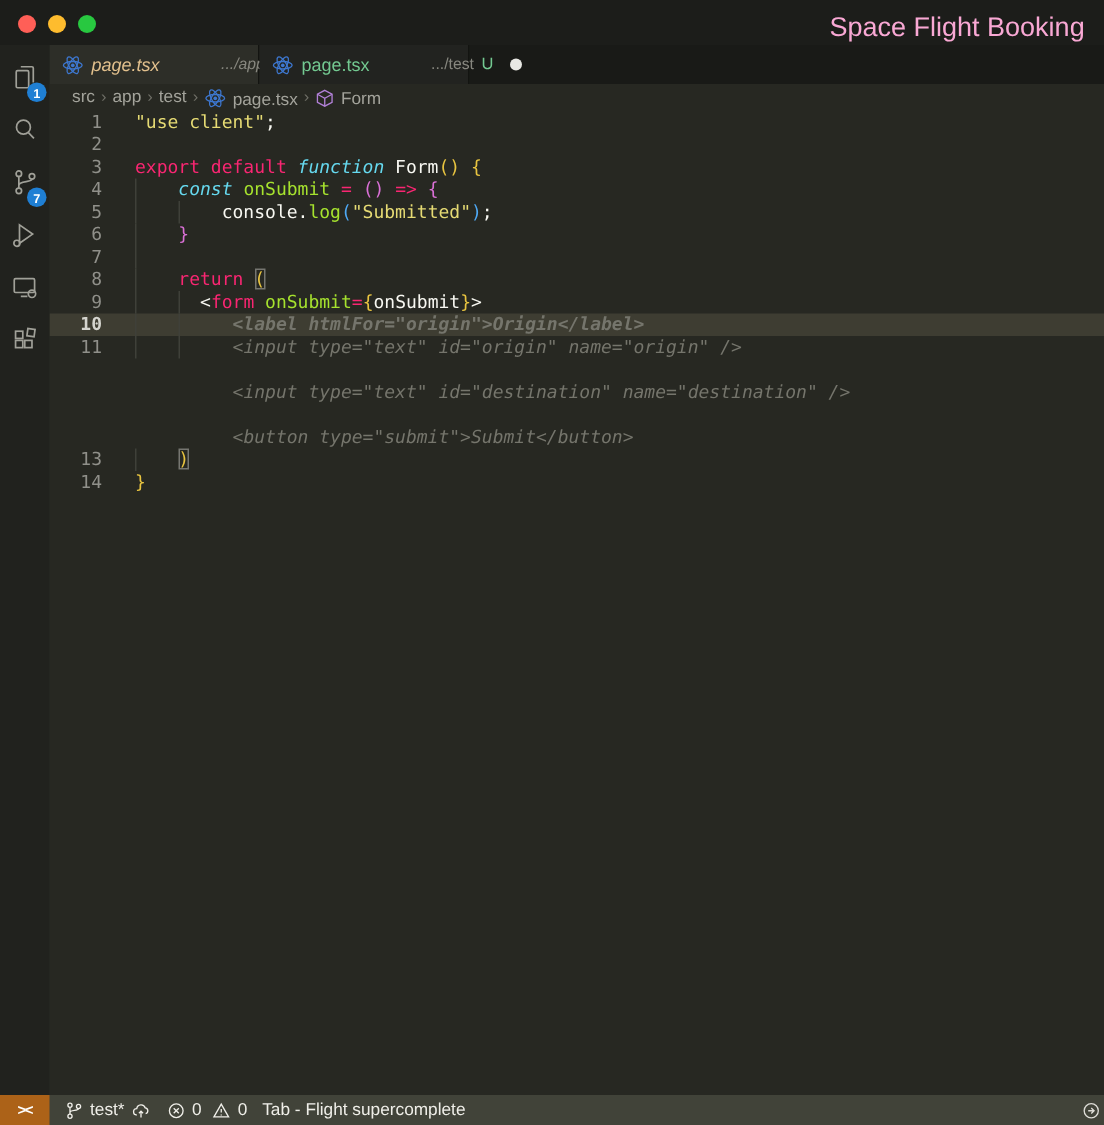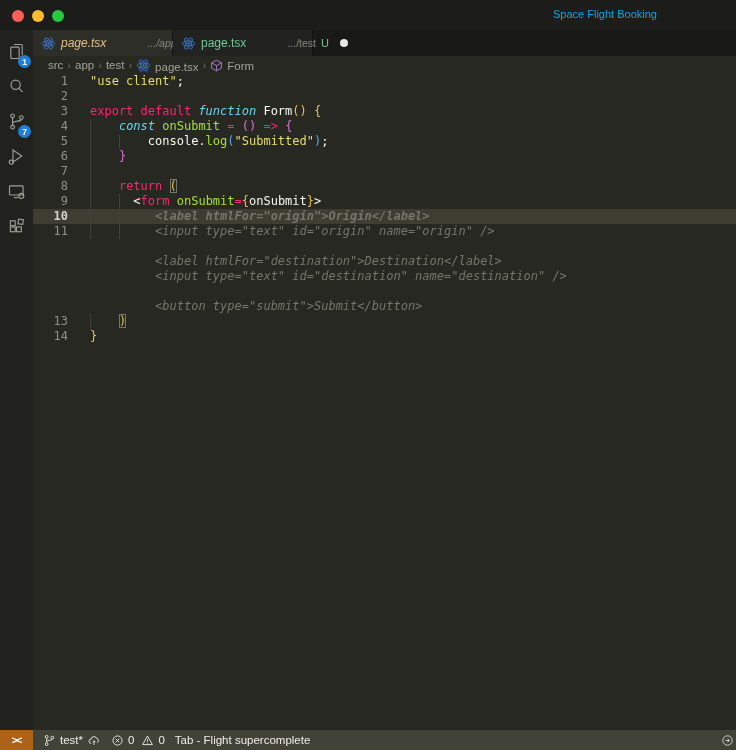--- a/index.html
+++ b/index.html
@@ -7,21 +7,21 @@
   body { font-family:"Liberation Sans", sans-serif; }
   .window { position:relative; width:736px; height:750px; background:#272822; }
 
   
   .titlebar { position:absolute; top:0; left:0; right:0; height:30px; background:#1c1d1a; }
   .lights { position:absolute; left:12px; top:10px; display:flex; gap:8px; }
   .light { width:12px; height:12px; border-radius:50%; }
   .light.red { background:#ff5f57; }
   .light.yellow { background:#febc2e; }
   .light.green { background:#28c840; }
-  .win-title { position:absolute; left:553px; top:8px; font-size:11px; color:#0ea5e9; white-space:nowrap; }
+  .win-title { position:absolute; left:553px; top:8px; font-size:18px; color:#f9a8d4; white-space:nowrap; }
 
   
   .main { position:absolute; top:30px; left:0; right:0; bottom:20px; display:flex; }
   .activitybar { width:33px; background:#21221e; display:flex; flex-direction:column; align-items:center; padding-top:6px; flex:none; }
   .act-item { position:relative; width:33px; height:35px; display:flex; align-items:center; justify-content:center; cursor:pointer; }
   .act-item svg { stroke:#a0a098; fill:none; stroke-width:1.3; }
   .badge { position:absolute; right:2px; bottom:3px; min-width:13px; height:13px; border-radius:7px; background:#1f7fd4; color:#fff; font-size:8.5px; font-weight:bold; display:flex; align-items:center; justify-content:center; padding:0 2px; }
 
   .editor-col { flex:1; display:flex; flex-direction:column; min-width:0; }
 
@@ -246,24 +246,20 @@
           <div class="row">
             <div class="num">11</div>
             <div class="code"><span class="guide" style="left: 0ch;"></span><span class="guide" style="left: 4ch;"></span><span>         </span><span class="tk-gh">&lt;input type="text" id="origin" name="origin" /&gt;</span></div>
           </div>
           <div class="row">
             <div class="num"></div>
             <div class="code"><span></span></div>
           </div>
           <div class="row">
             <div class="num"></div>
-            <div class="code"><span>         </span><span class="tk-gh">&lt;label htmlFor="destination"&gt;Destination&lt;/label&gt;</span></div>
-          </div>
-          <div class="row">
-            <div class="num"></div>
             <div class="code"><span>         </span><span class="tk-gh">&lt;input type="text" id="destination" name="destination" /&gt;</span></div>
           </div>
           <div class="row">
             <div class="num"></div>
             <div class="code"><span></span></div>
           </div>
           <div class="row">
             <div class="num"></div>
             <div class="code"><span>         </span><span class="tk-gh">&lt;button type="submit"&gt;Submit&lt;/button&gt;</span></div>
           </div>

